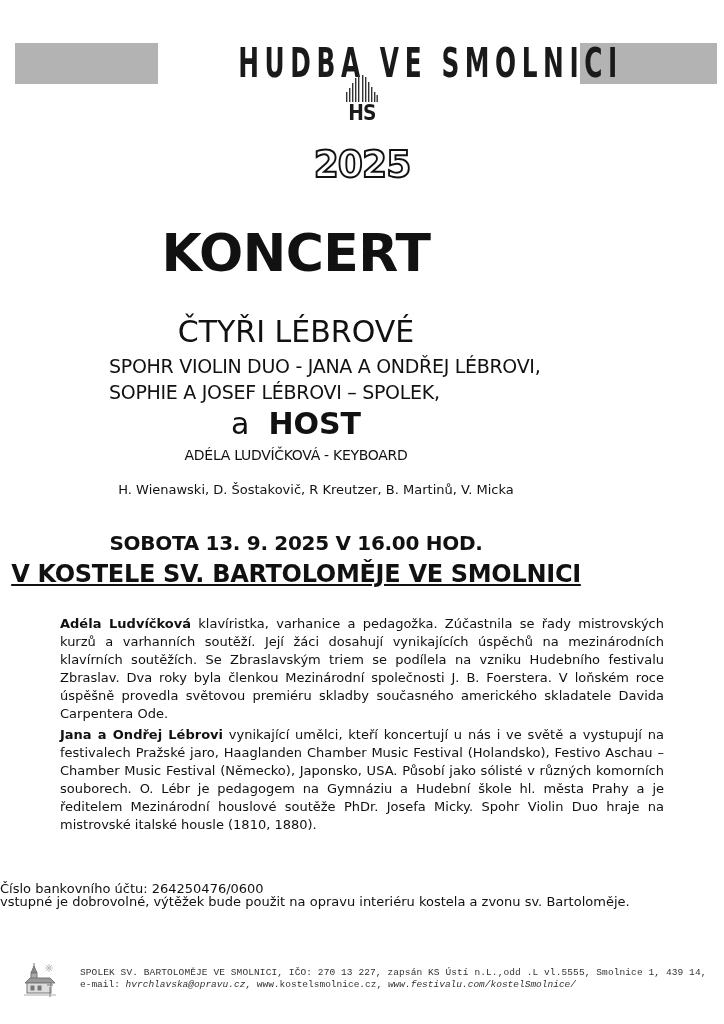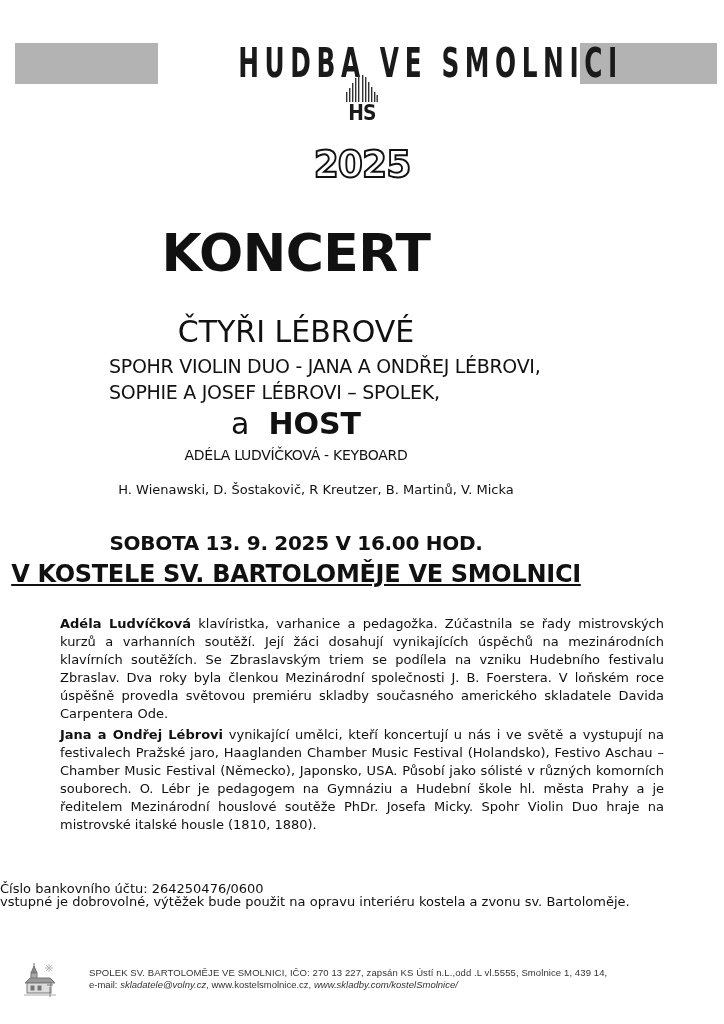--- a/index.html
+++ b/index.html
@@ -37,21 +37,21 @@
   .bio { position:absolute; left:60px; width:604px; font-size:13px; line-height:18px; text-align:justify; }
   .bio b { font-weight:bold; }
   .bio1 { top:615px; }
   .bio2 { top:726px; }
 
   .note { position:absolute; left:0; width:660px; text-align:left; font-size:13px; line-height:18px; }
   .note1 { top:893px; }
   .note2 { top:880px; }
 
   .footer-icon { position:absolute; left:22px; top:961px; width:36px; height:38px; }
-  .footer { position:absolute; left:89px; font-family:Liberation Sans, sans-serif; font-size:9.5px; line-height:12px; color:#333; white-space:nowrap; }
+  .footer { position:absolute; left:80px; font-family:Liberation Mono, monospace; font-size:9.5px; line-height:12px; color:#333; white-space:nowrap; }
   .footer1 { top:967px; letter-spacing:0.1px; }
   .footer2 { top:979px; }
   .footer i { font-style:italic; }
 </style>
 </head>
 <body>
 
 <div class="bar bar-left"></div>
 <div class="bar bar-right"></div>
 <div class="banner-title">HUDBA VE SMOLNICI</div>
@@ -102,13 +102,13 @@
     <path d="M3 22 L8 17 L28 17 L33 22 Z" fill="#999"></path>
     <rect x="5" y="22" width="24" height="10" fill="#ddd"></rect>
     <rect x="9" y="25" width="3" height="4" fill="#777"></rect>
     <rect x="16" y="25" width="3" height="4" fill="#777"></rect>
     <path d="M28 26 L28 36 M25 24 L31 24"></path>
     <path d="M24 4 L30 10 M30 4 L24 10 M27 3 L27 11 M23 7 L31 7" stroke="#bbb"></path>
     <path d="M2 34 L34 34" stroke="#aaa"></path>
   </g>
 </svg>
 <div class="footer footer1">SPOLEK  SV.  BARTOLOMĚJE  VE  SMOLNICI,  IČO: 270 13 227,  zapsán KS Ústí n.L.,odd .L vl.5555,   Smolnice 1, 439 14,</div>
-<div class="footer footer2"><span>e-mail: </span><i>skladatele@volny.cz</i><span>, www.kostelsmolnice.cz, </span><i>www.skladby.com/kostelSmolnice/</i></div>
+<div class="footer footer2"><span>e-mail: </span><i>hvrchlavska@opravu.cz</i><span>, www.kostelsmolnice.cz, </span><i>www.festivalu.com/kostelSmolnice/</i></div>
 
 </body></html>

